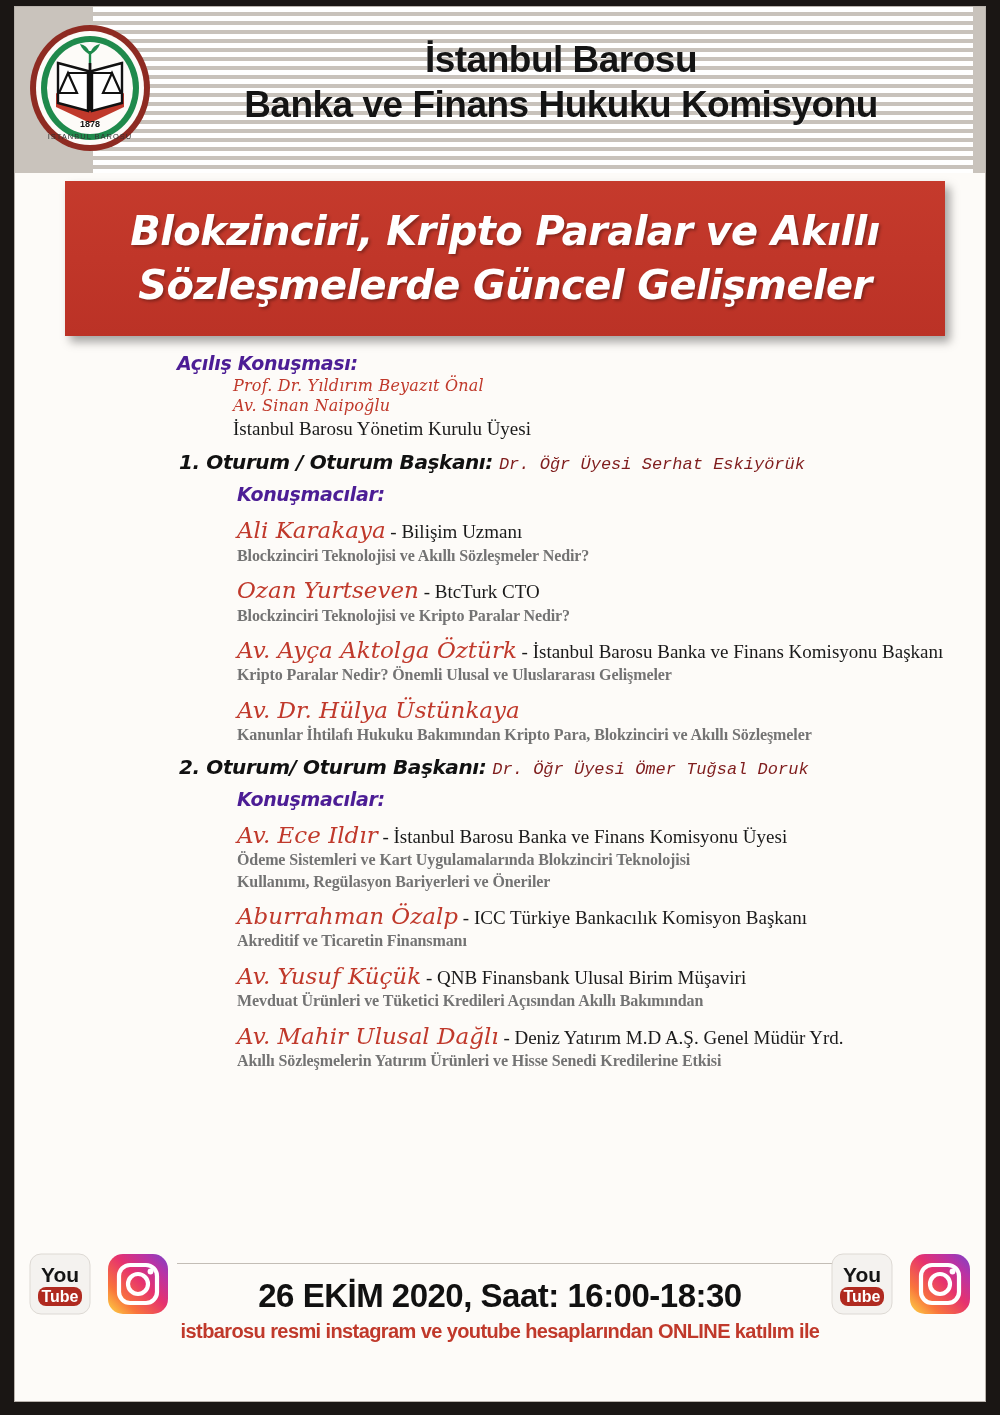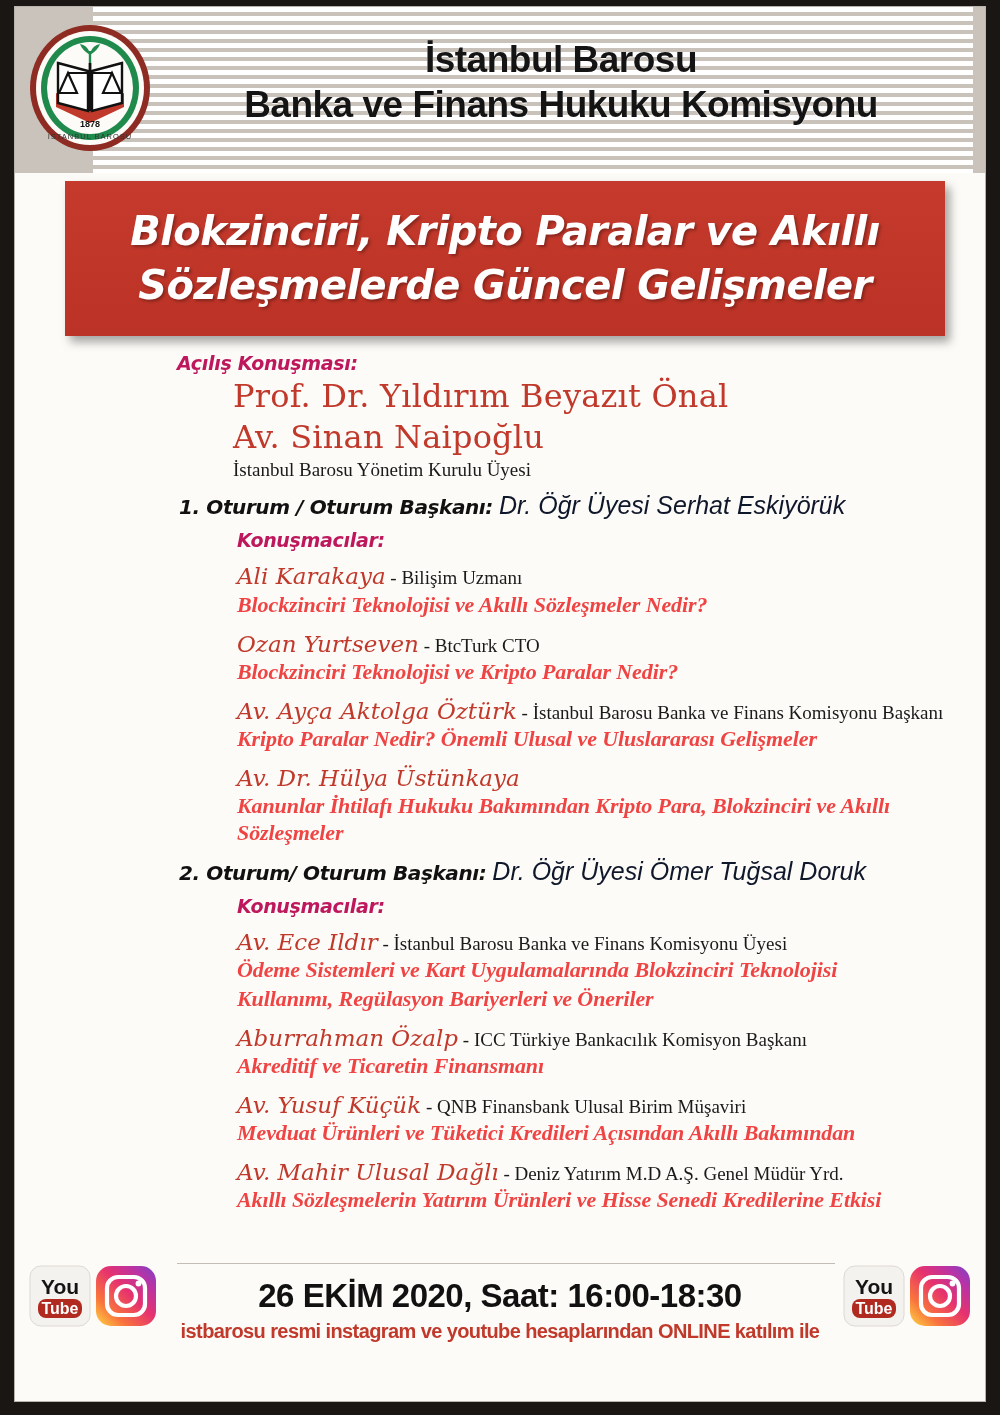--- a/index.html
+++ b/index.html
@@ -113,49 +113,49 @@
     bottom: 148px;
     padding: 0 30px 0 34px;
     background: #fdfbf8;
   }
 
   .lbl-bold {
     font-family: "DejaVu Sans", sans-serif;
     font-weight: bold;
     font-style: italic;
     font-size: 19px;
-    color: #be185d;
+    color: #4c1d95;
     letter-spacing: -0.3px;
   }
 
   .name-red {
     font-family: "DejaVu Serif", serif;
-    font-size: 32px;
+    font-style: italic;
+    font-size: 16px;
     color: #c0392b;
     letter-spacing: 0.2px;
   }
   .name-red-sm {
     font-family: "DejaVu Serif", serif;
     font-style: italic;
     font-size: 23px;
     color: #c0392b;
   }
 
   .affil {
     font-family: "Liberation Serif", serif;
     font-size: 19px;
     color: #1a1a1a;
   }
 
   .topic {
     font-family: "Liberation Serif", serif;
     font-weight: bold;
-    font-style: italic;
-    font-size: 22px;
-    color: #ef4444;
+    font-size: 16px;
+    color: #737373;
     letter-spacing: -0.1px;
   }
 
   
   .opening { margin-left: 128px; }
   .opening-head { margin-bottom: 2px; }
   .opening-body { margin-left: 56px; }
   .opening-body .name-red { display: block; line-height: 1.28; }
   .opening-body .affil { display: block; line-height: 1.24; }
 
@@ -167,24 +167,24 @@
   }
   .session-head .sess-label {
     font-family: "DejaVu Sans", sans-serif;
     font-weight: bold;
     font-style: italic;
     font-size: 20px;
     color: #111111;
     letter-spacing: -0.4px;
   }
   .session-head .sess-chair {
-    font-family: Liberation Sans, sans-serif;
-    font-style: italic;
-    font-size: 25px;
-    color: #0f172a;
+    font-family: Liberation Mono, monospace;
+    font-style: italic;
+    font-size: 17px;
+    color: #7f1d1d;
     margin-left: 6px;
   }
   .speakers-label {
     margin-left: 188px;
     margin-top: 9px;
     margin-bottom: 4px;
   }
   .speaker-list { margin-left: 188px; }
   .speaker {
     margin-top: 13px;
@@ -205,23 +205,23 @@
     background: #fdfbf8;
   }
   .footer-rule {
     position: absolute;
     left: 162px; right: 150px; top: 10px;
     height: 1px;
     background: #c3bdb6;
   }
   .social {
     position: absolute;
-    top: 12px;
+    top: 0;
     display: flex;
-    gap: 4px;
+    gap: 16px;
     align-items: center;
   }
   .social.left  { left: 14px; }
   .social.right { right: 14px; }
 
   .footer-center {
     position: absolute;
     left: 0; right: 0; top: 24px;
     text-align: center;
   }

